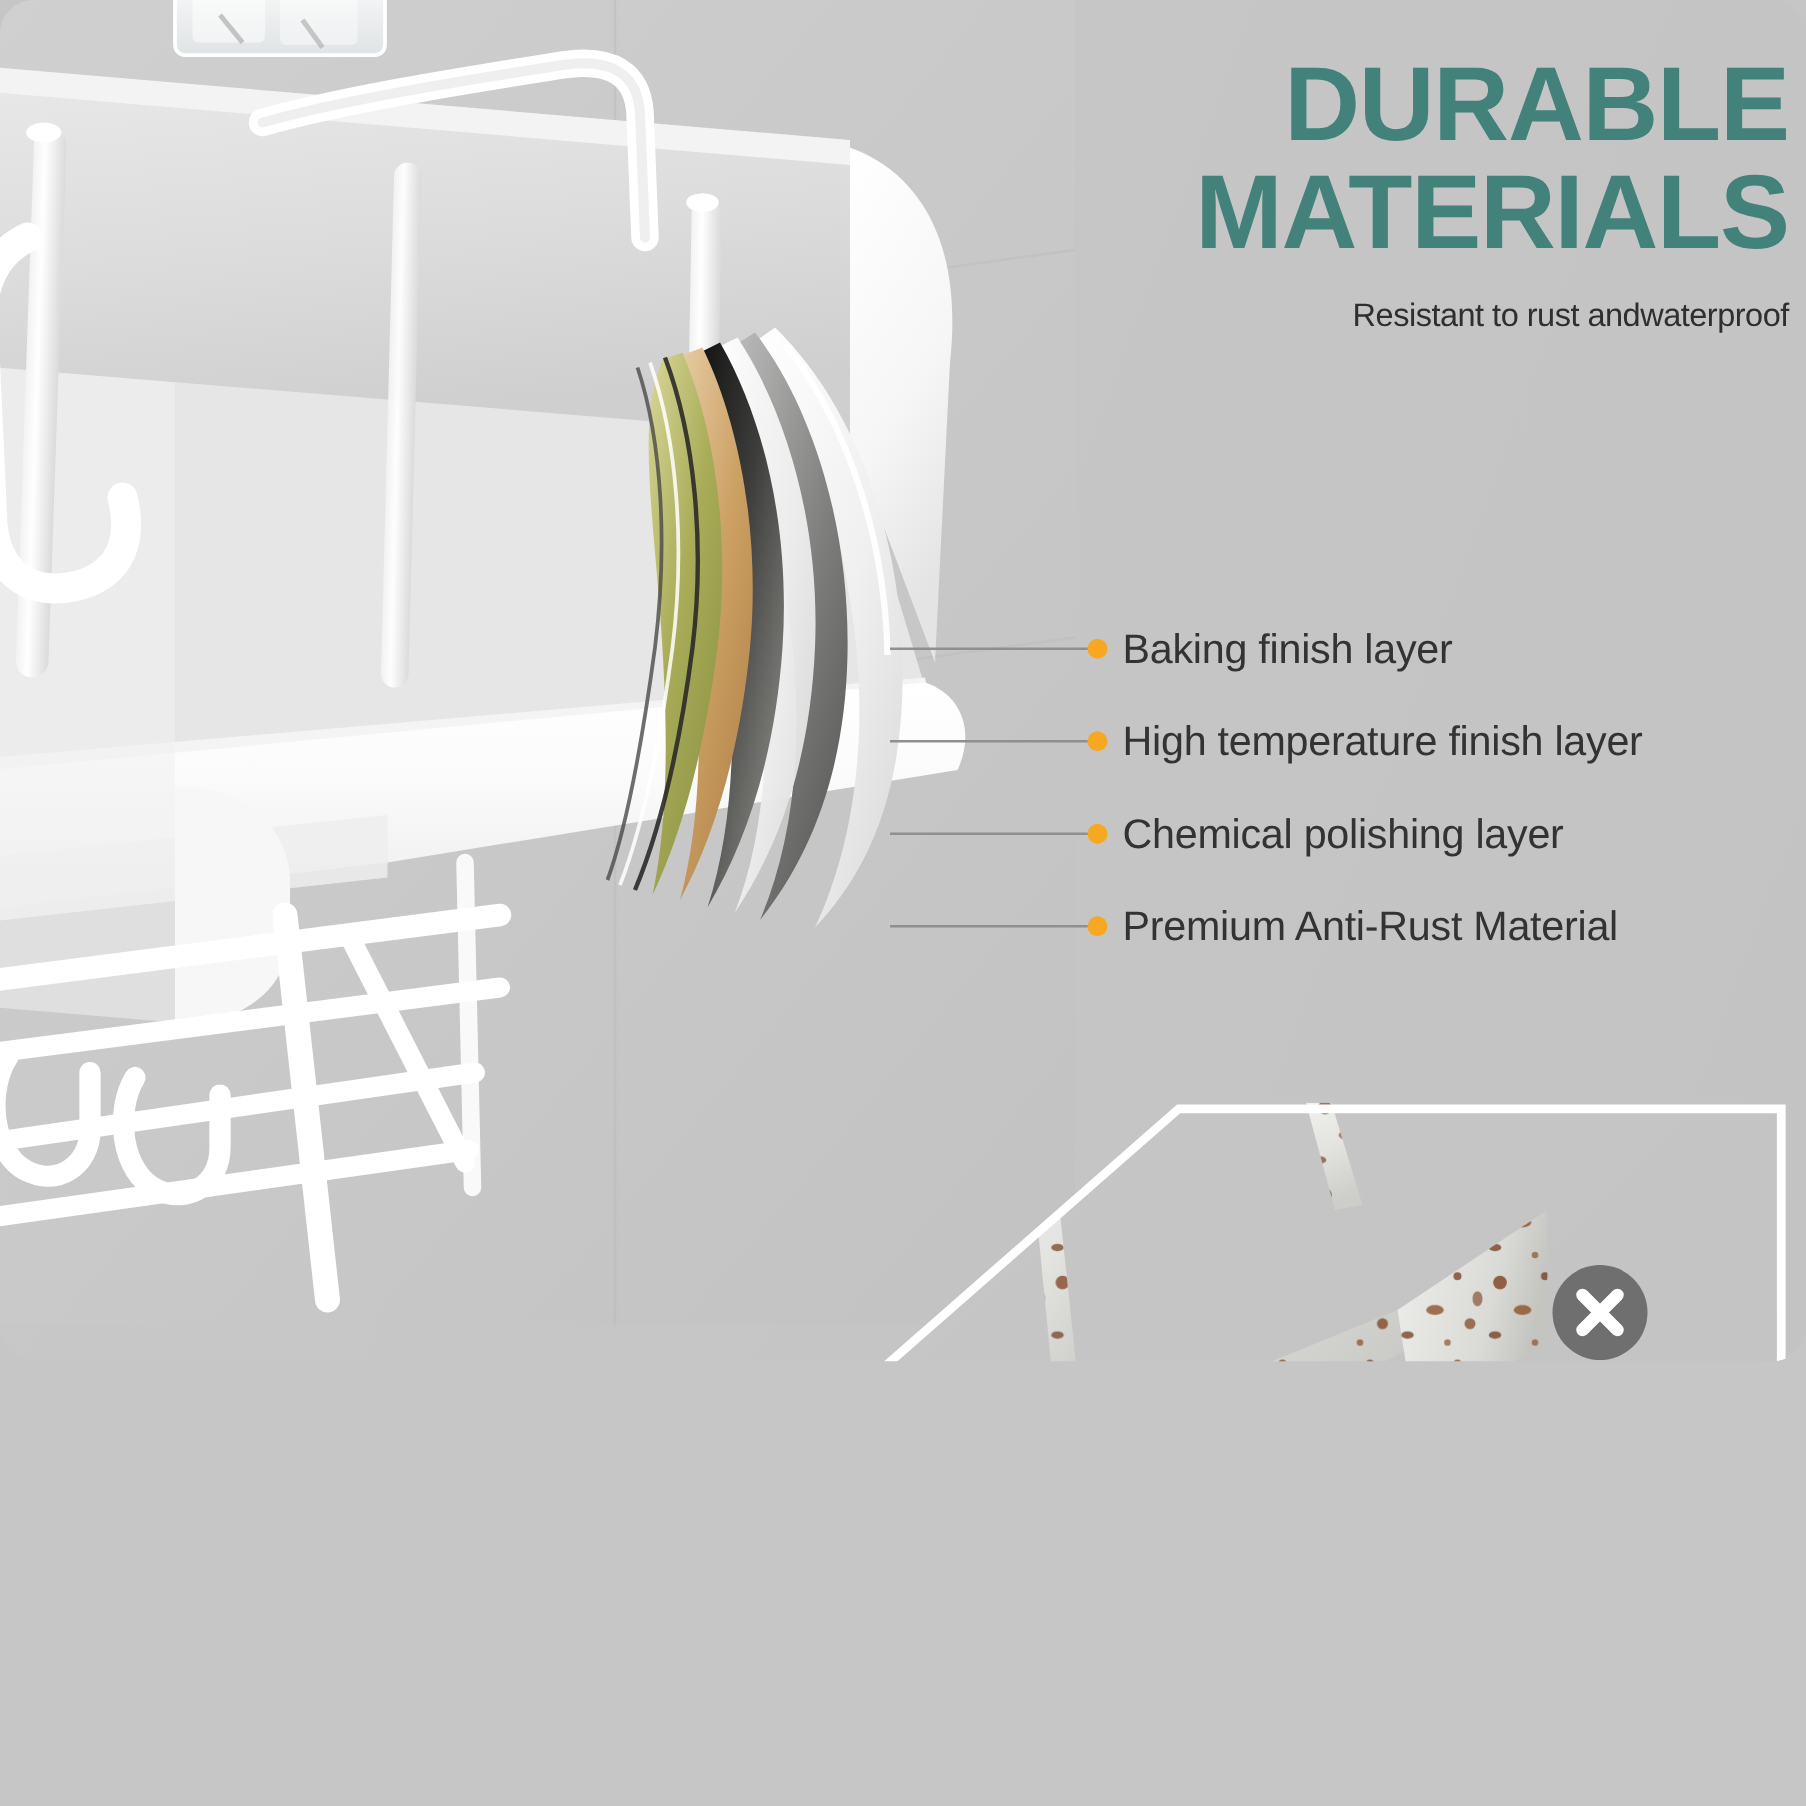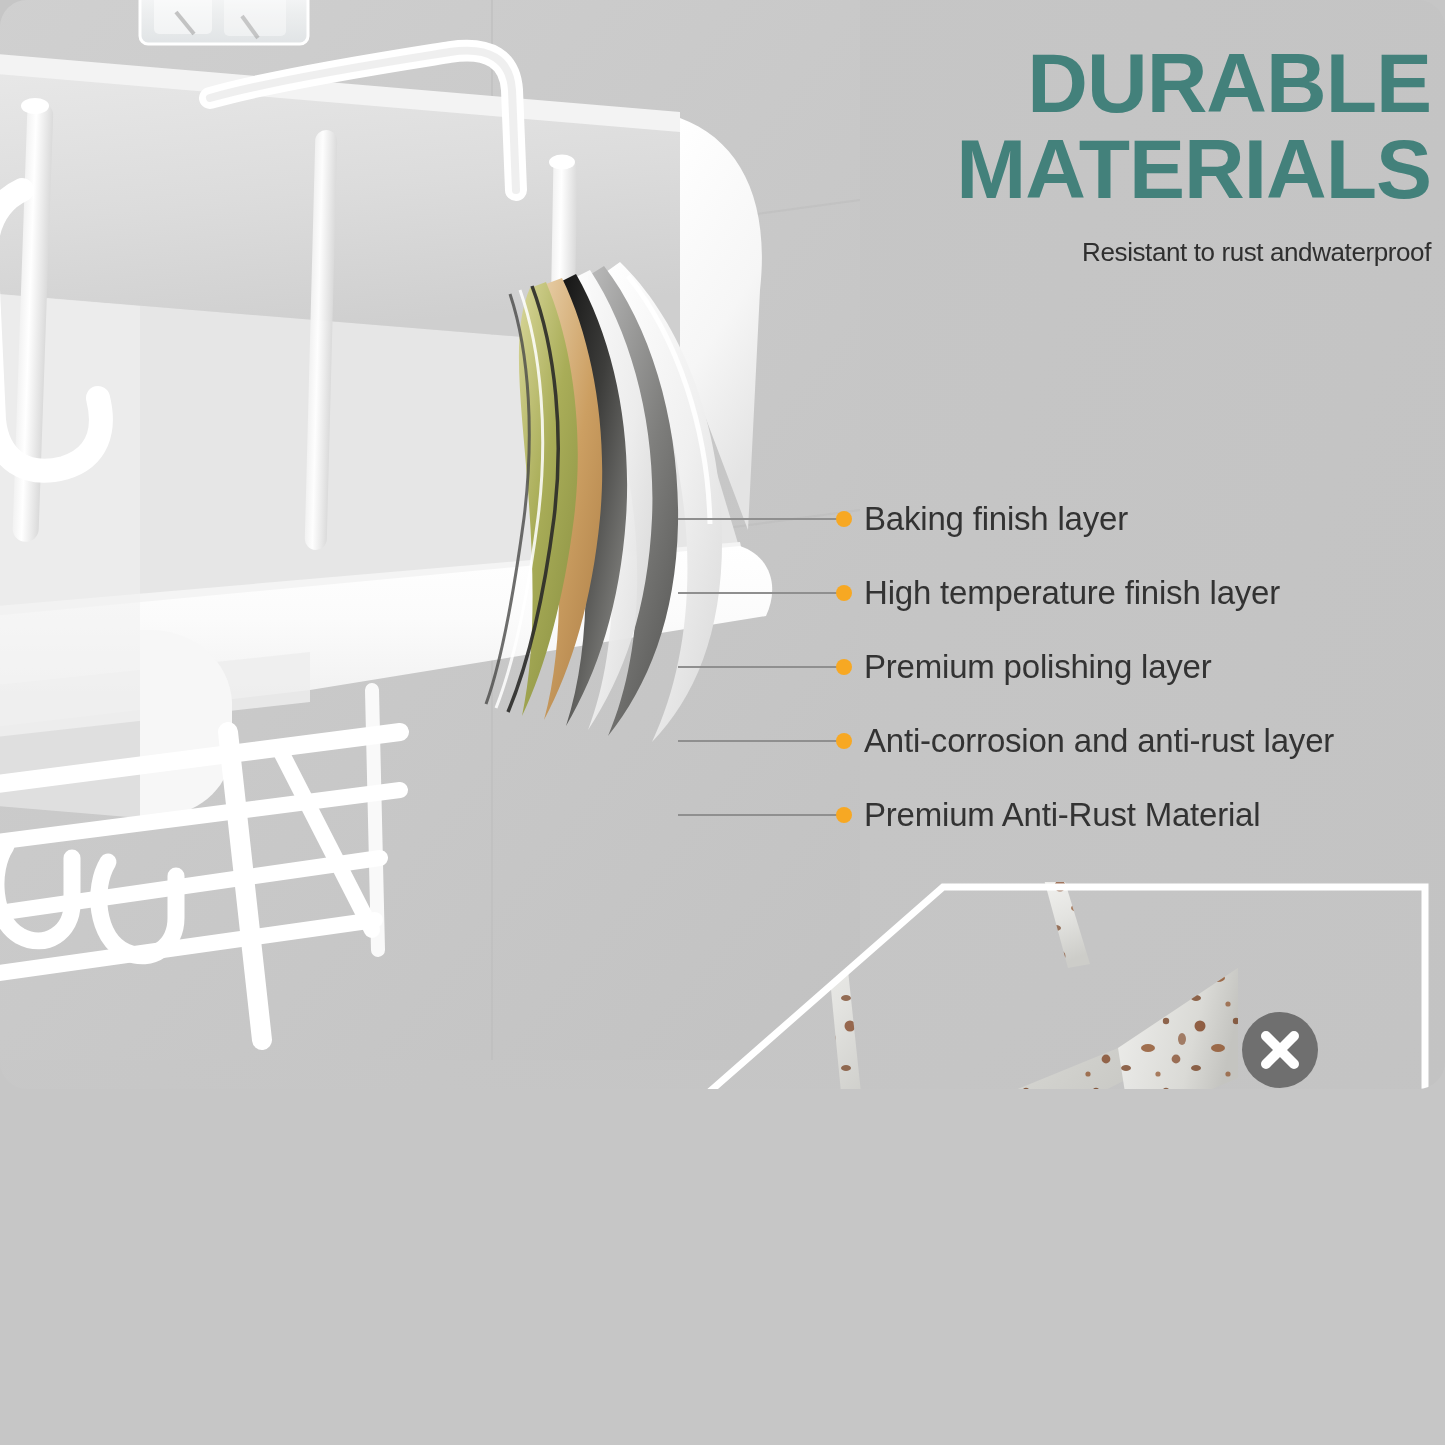--- a/index.html
+++ b/index.html
@@ -62,20 +62,21 @@
     position: absolute;
     left: 678px;
     top: 482px;
     width: 760px;
   }
   .layer-row {
     position: relative;
     height: 74px;
     display: flex;
     align-items: center;
+    margin-left: 34px;
   }
   .leader-line {
     position: absolute;
     left: 0;
     top: 50%;
     height: 2px;
     background: #8f8f8f;
     transform: translateY(-1px);
   }
   .layer-dot {
@@ -318,28 +319,23 @@
 
     <div class="layer-row">
       <span class="leader-line" style="width:166px;"></span>
       <span class="layer-dot" style="left:158px;"></span>
       <span class="layer-label">High temperature finish layer</span>
     </div>
 
     <div class="layer-row">
       <span class="leader-line" style="width:166px;"></span>
       <span class="layer-dot" style="left:158px;"></span>
-      <span class="layer-label">Premium polishing layer</span>
-    </div>
-
-    <div class="layer-row">
-      <span class="leader-line" style="width:166px;"></span>
-      <span class="layer-dot" style="left:158px;"></span>
-      <span class="layer-label">Anti-corrosion and anti-rust layer</span>
-    </div>
+      <span class="layer-label">Chemical polishing layer</span>
+    </div>
+
 
     <div class="layer-row">
       <span class="leader-line" style="width:166px;"></span>
       <span class="layer-dot" style="left:158px;"></span>
       <span class="layer-label">Premium Anti-Rust Material</span>
     </div>
 
   </div>
 
   <div id="inset-panel">

